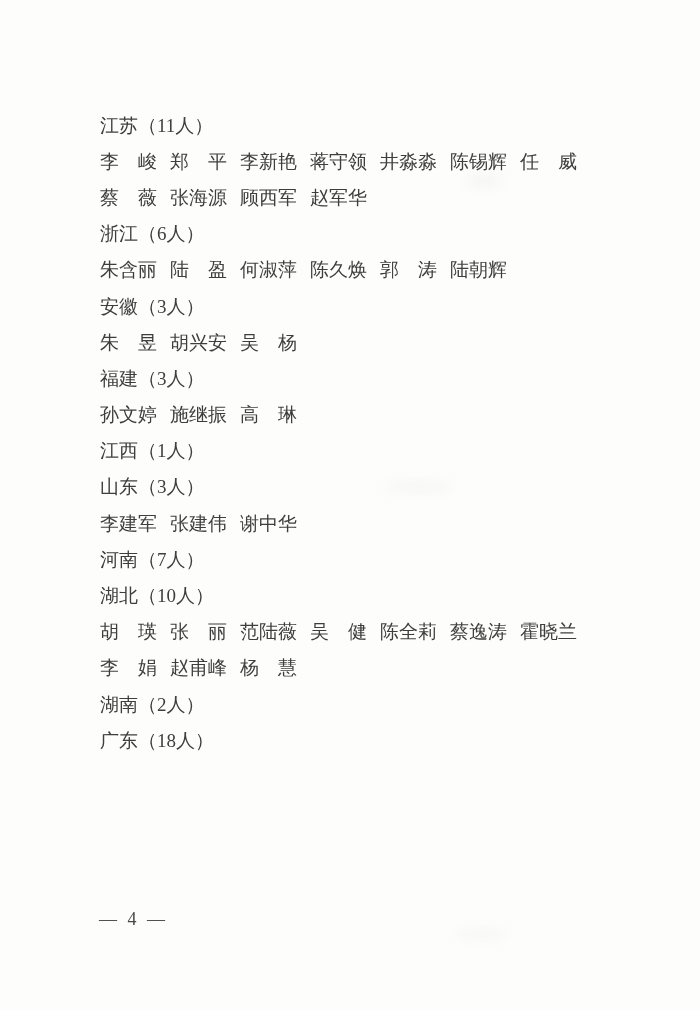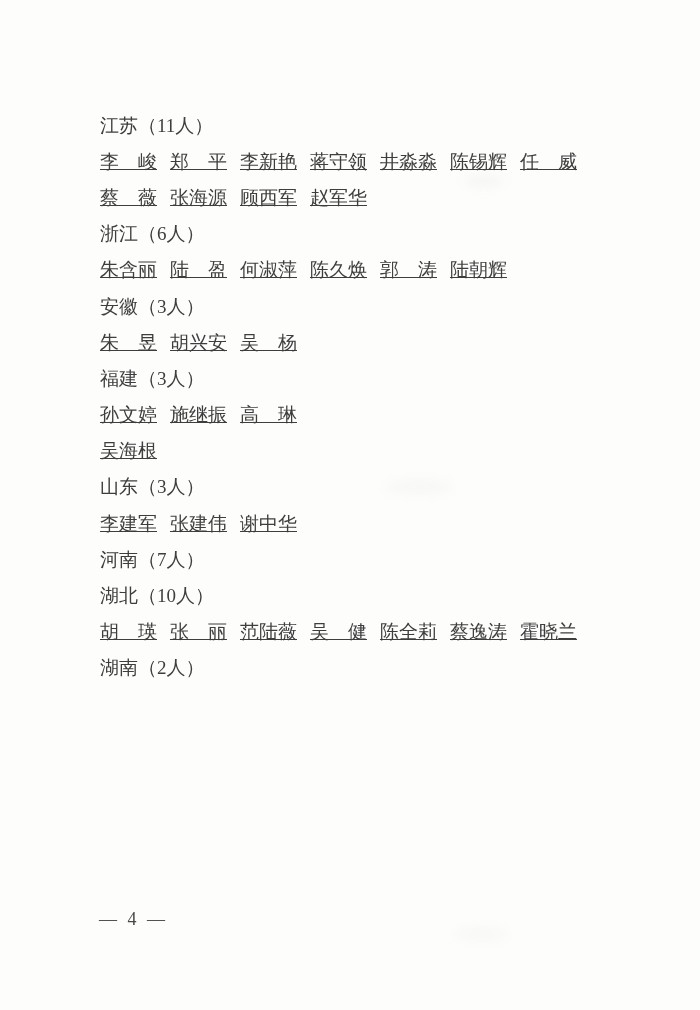--- a/index.html
+++ b/index.html
@@ -32,21 +32,20 @@
     align-items: center;
     font-size: 19px;
     line-height: 1;
     white-space: nowrap;
   }
   .name-line {
     column-gap: 13px;
   }
   .name {
     white-space: pre;
-    text-decoration: underline;
   }
   .footer {
     position: absolute;
     left: 99px;
     top: 906px;
     height: 26px;
     display: flex;
     align-items: center;
     font-size: 18px;
     letter-spacing: 3px;
@@ -128,24 +127,22 @@
     <div class="line header-line">福建（3人）</div>
 
   <div class="line name-line">
           <span class="name">孙文婷</span>
           <span class="name">施继振</span>
           <span class="name">高　琳</span>
         </div>
 </div>
 
   <div class="section">
+    <div class="line header-line">江西（1人）</div>
 
-  <div class="line name-line">
-          <span class="name">吴海根</span>
-        </div>
 </div>
 
   <div class="section">
     <div class="line header-line">山东（3人）</div>
 
   <div class="line name-line">
           <span class="name">李建军</span>
           <span class="name">张建伟</span>
           <span class="name">谢中华</span>
         </div>
@@ -162,26 +159,32 @@
   <div class="line name-line">
           <span class="name">胡　瑛</span>
           <span class="name">张　丽</span>
           <span class="name">范陆薇</span>
           <span class="name">吴　健</span>
           <span class="name">陈全莉</span>
           <span class="name">蔡逸涛</span>
           <span class="name">霍晓兰</span>
         </div>
 
+  <div class="line name-line">
+          <span class="name">李　娟</span>
+          <span class="name">赵甫峰</span>
+          <span class="name">杨　慧</span>
+        </div>
 </div>
 
   <div class="section">
     <div class="line header-line">湖南（2人）</div>
 
 </div>
 
   <div class="section">
+    <div class="line header-line">广东（18人）</div>
 
 </div>
 </div>
 
   <div class="footer">— 4 —</div>
 </div>
 
 </body></html>

